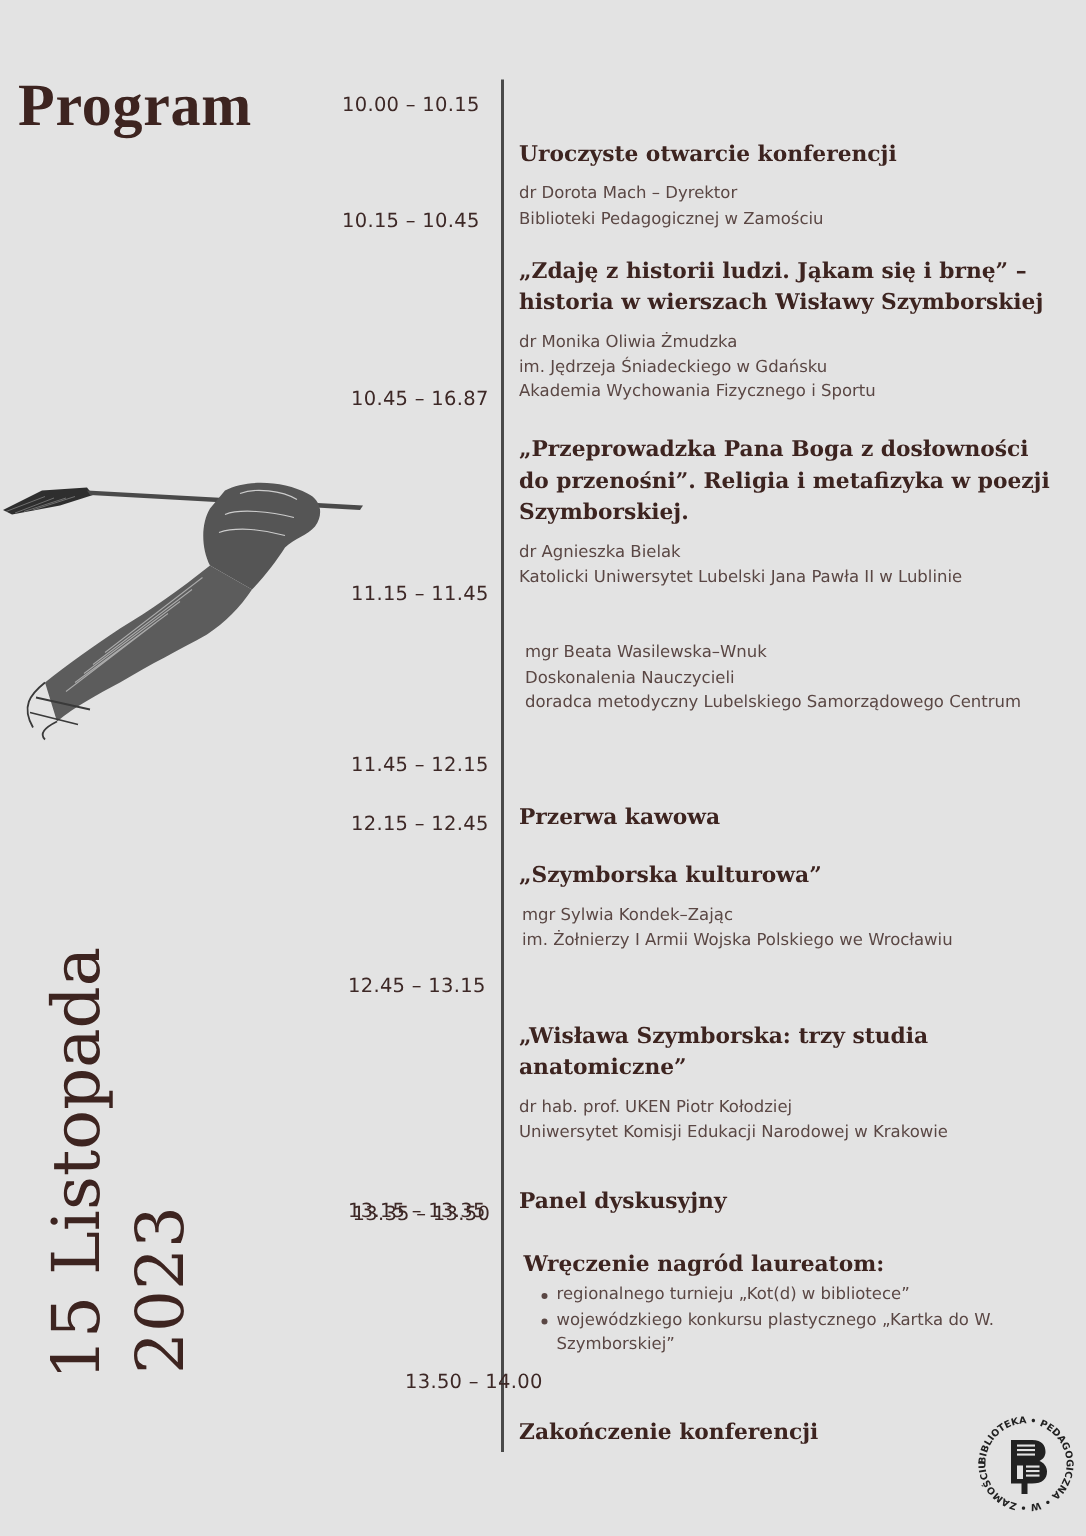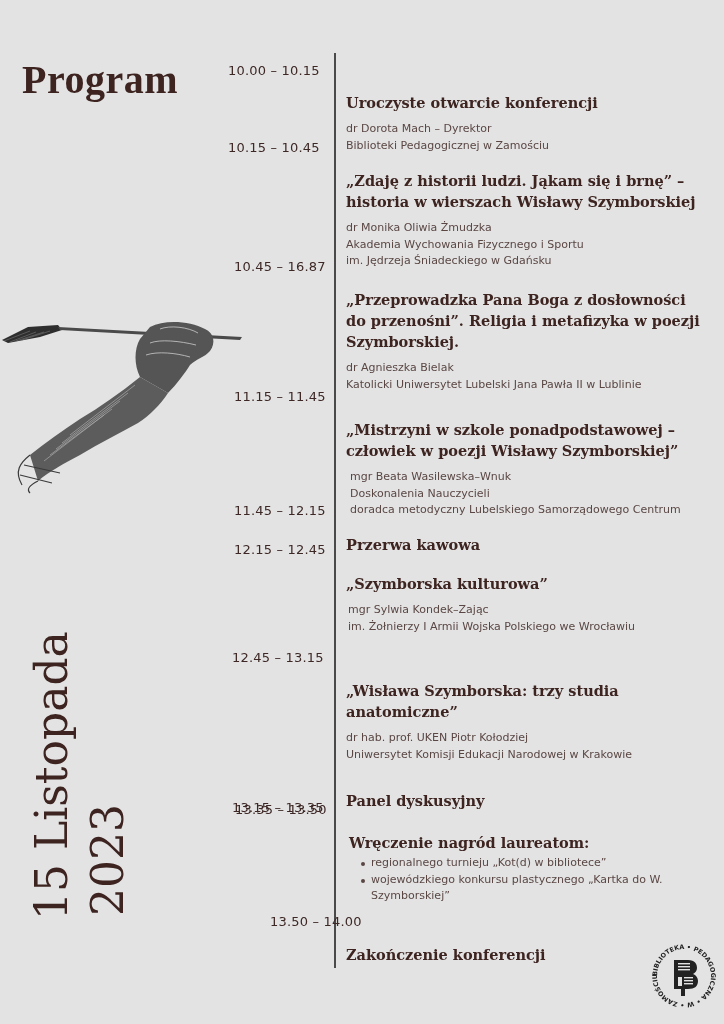--- a/index.html
+++ b/index.html
@@ -6,21 +6,21 @@
     body {
       width: 724px; height: 1024px; position: relative; overflow: hidden;
       background: #e3e3e3;
       color: #3a2320;
       font-family: "DejaVu Serif", serif;
     }
     .title {
       position: absolute; left: 10px; top: 44px;
       font-family: "Liberation Serif", serif;
       font-size: 40px; font-weight: bold; letter-spacing: 0.5px;
-      color: #3d2420; margin: 12px;
+      color: #3d2420; margin: 2px;
     }
     .vline {
       position: absolute; left: 334px; top: 53px; width: 2px; height: 915px;
       background: #4a4a4a;
     }
     .time {
       position: absolute; width: 120px; text-align: left;
       font-family: "DejaVu Sans", sans-serif;
       font-size: 13px; color: #3d2826; letter-spacing: 0.2px;
     }
@@ -100,44 +100,40 @@
   </div>
 
   <div class="time" style="left:228px; top:140px;">10.15 – 10.45</div>
   <div class="block" style="top:138px;">
     <p class="event-title">
       <span>„Zdaję z historii ludzi. Jąkam się i brnę” –</span><br>
       <span>historia w wierszach Wisławy Szymborskiej</span>
     </p>
     <div class="speaker">
       <div>dr Monika Oliwia Żmudzka</div>
+      <div>im. Jędrzeja Śniadeckiego w Gdańsku</div>
       <div>Akademia Wychowania Fizycznego i Sportu</div>
-      <div>im. Jędrzeja Śniadeckiego w Gdańsku</div>
     </div>
   </div>
 
   <div class="time" style="left:234px; top:259px;">10.45 – 16.87</div>
   <div class="block" style="top:257px;">
     <p class="event-title">
       <span>„Przeprowadzka Pana Boga z dosłowności</span><br>
       <span>do przenośni”. Religia i metafizyka w poezji</span><br>
       <span>Szymborskiej.</span>
     </p>
     <div class="speaker">
       <div>dr Agnieszka Bielak</div>
       <div>Katolicki Uniwersytet Lubelski Jana Pawła II w Lublinie</div>
     </div>
   </div>
 
   <div class="time" style="left:234px; top:389px;">11.15 – 11.45</div>
   <div class="block" style="top:387px;">
-    <p class="event-title">
-      <span>„Mistrzyni w szkole ponadpodstawowej –</span><br>
-      <span>człowiek w poezji Wisławy Szymborskiej”</span>
-    </p>
     <div class="speaker" style="padding-left:4px;">
       <div>mgr Beata Wasilewska–Wnuk</div>
       <div>Doskonalenia Nauczycieli</div>
       <div>doradca metodyczny Lubelskiego Samorządowego Centrum</div>
     </div>
   </div>
 
   <div class="time" style="left:234px; top:503px;">11.45 – 12.15</div>
   <div class="block" style="top:502px;">
     <p class="event-title">Przerwa kawowa</p>

